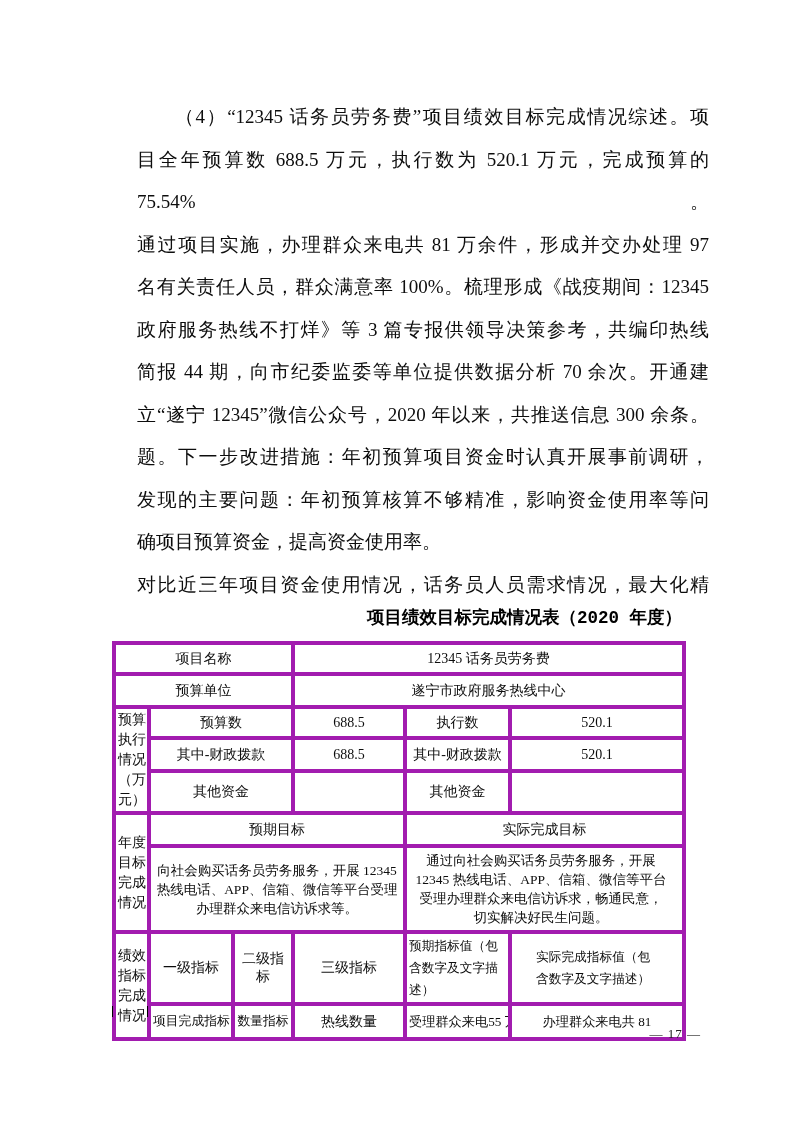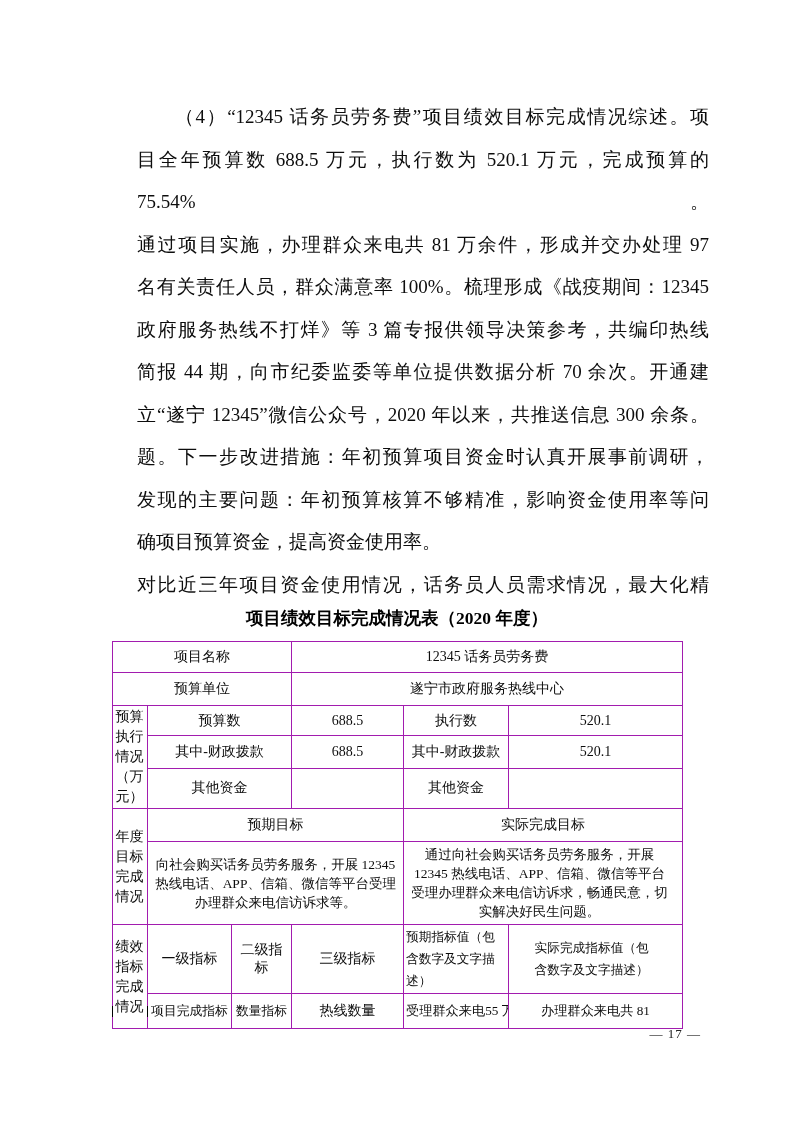--- a/index.html
+++ b/index.html
@@ -26,39 +26,39 @@
     text-justify:inter-character;
     white-space:normal;
     margin-left:44px;
   }
   .para .line.first { text-indent:38px; }
   .para .line.last  { text-align-last:left; }
   
   .tbl-title {
     position:absolute;
     left:112px; top:604px; width:570px;
-    text-align:center;
-    font-family:Liberation Serif, serif;
+    text-align:right;
+    font-family:Liberation Mono, monospace;
     font-weight:bold;
     font-size:17.5px;
     line-height:28px;
     color:#000;
   }
   
   table.perf {
     position:absolute;
     left:112px; top:641px;
     width:570px;
     border-collapse:collapse;
     table-layout:fixed;
     font-size:14px;
     color:#0d0d0d;
   }
   table.perf td {
-    border:1px solid #a21caf;
+    border:4px solid #a21caf;
     text-align:center;
     vertical-align:middle;
     padding:1px 2px;
     overflow:hidden;
   }
   td.vhead { padding:0; }
   td.vhead .vspan {
     display:inline-block;
     width:29px;
     text-align:left;

